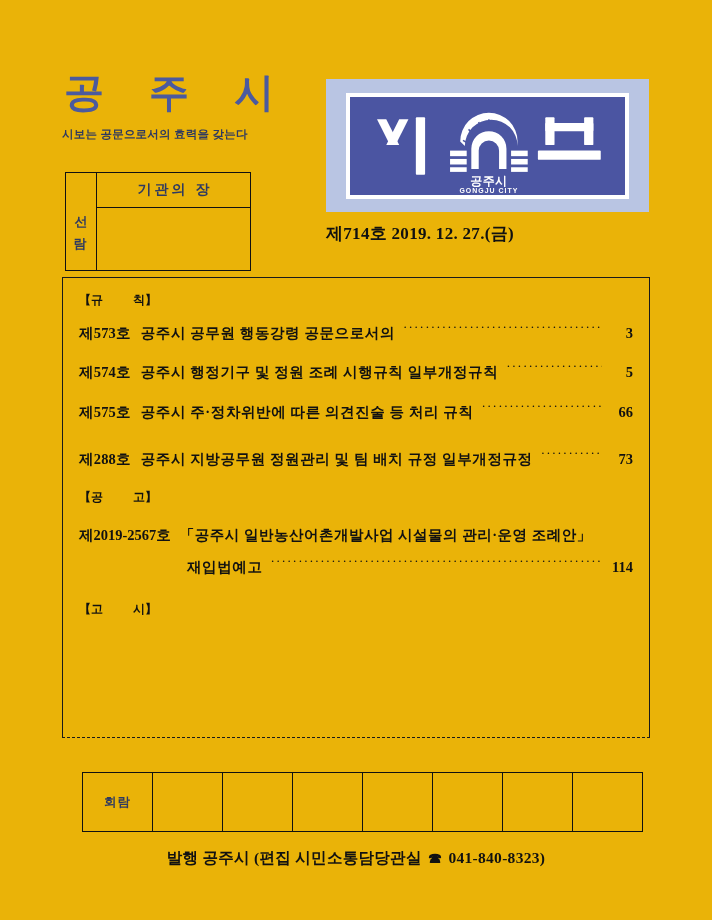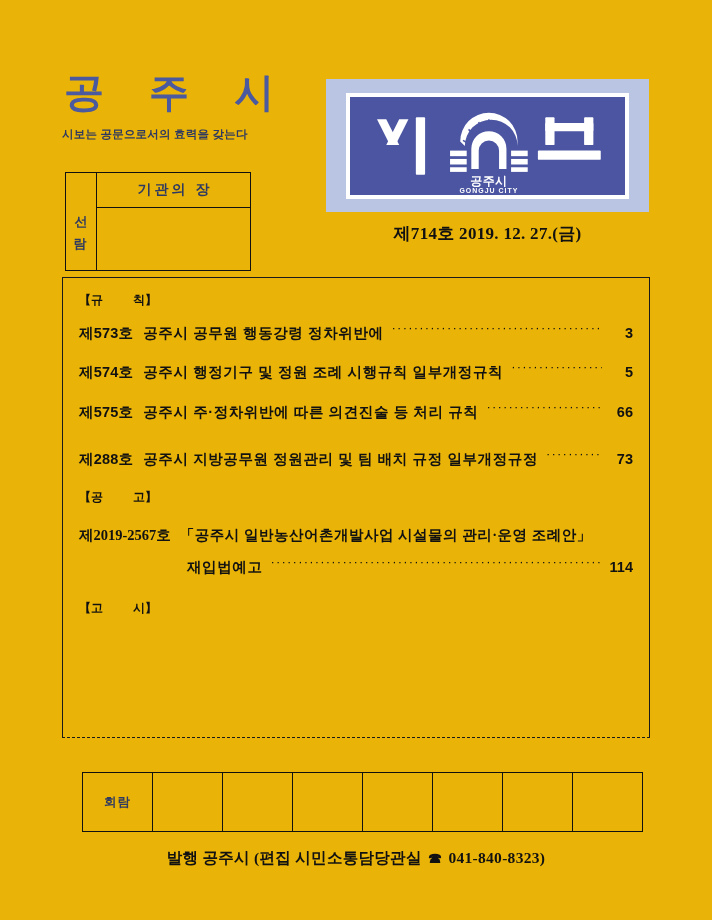--- a/index.html
+++ b/index.html
@@ -109,21 +109,21 @@
     height: 100%;
     display: block;
   }
 
   
   .issue-line {
     position: absolute;
     left: 326px;
     top: 222px;
     width: 323px;
-    text-align: center;
+    text-align: left;
     font-family: "Liberation Serif", "DejaVu Serif", serif;
     font-size: 17px;
     font-weight: bold;
     color: #111111;
     letter-spacing: 0.3px;
     white-space: nowrap;
   }
 
   
   .toc-box {
@@ -150,21 +150,21 @@
   .toc-section .sec-open,
   .toc-section .sec-close { letter-spacing: 0; }
   .toc-section .sec-a { letter-spacing: 30px; }
 
   .toc-spacer-sm { height: 8px; }
   .toc-spacer-md { height: 14px; }
 
   .toc-entry {
     display: flex;
     align-items: baseline;
-    font-family: Liberation Sans, sans-serif;
+    font-family: Liberation Serif, serif;
     font-size: 14.5px;
     color: #111111;
     margin: 0 0 20px 0;
     white-space: nowrap;
   }
   .toc-entry.indent-1 { padding-left: 10px; }
   .toc-entry .num {
     font-weight: bold;
     letter-spacing: 0.2px;
     flex: 0 0 auto;
@@ -351,21 +351,21 @@
 
   <div class="toc-box">
 
     <div class="toc-section">
       <span class="sec-open">【</span><span class="sec-a">규</span><span>칙</span><span class="sec-close">】</span>
     </div>
     <div class="toc-spacer-sm"></div>
 
     <div class="toc-entry">
       <span class="num">제573호</span>
-      <span class="title">공주시 공무원 행동강령 정차위반에</span>
+      <span class="title">공주시 공무원 행동강령 공문으로서의</span>
       <span class="leader"></span>
       <span class="page">3</span>
     </div>
 
     <div class="toc-entry">
       <span class="num">제574호</span>
       <span class="title">공주시 행정기구 및 정원 조례 시행규칙 일부개정규칙</span>
       <span class="leader"></span>
       <span class="page">5</span>
     </div>

